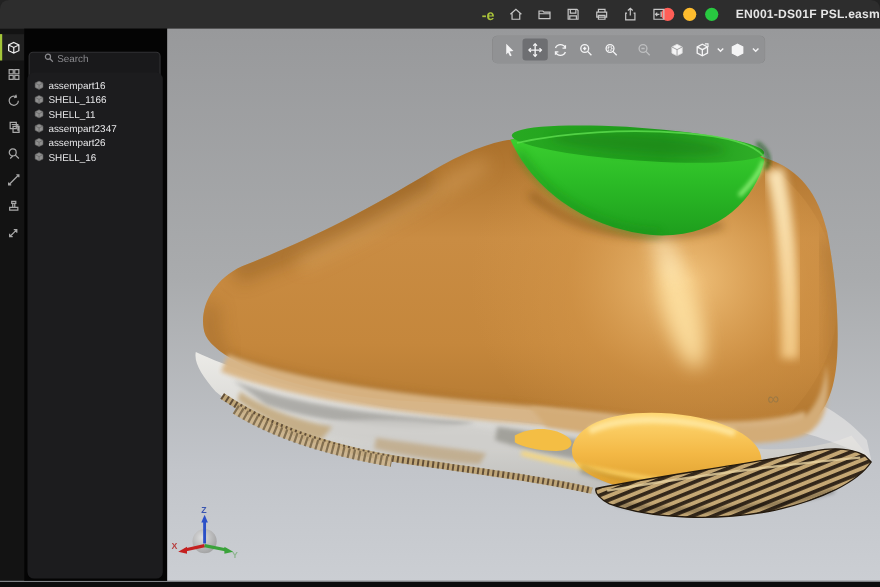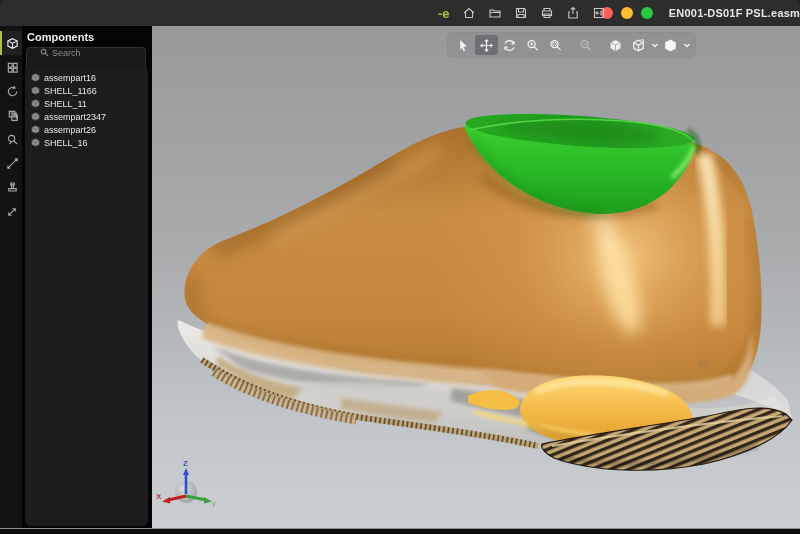--- a/index.html
+++ b/index.html
@@ -142,21 +142,20 @@
           </svg>
       </div>
       <div class="strip-btn">
         <svg width="13" height="13" viewBox="0 0 14 14">
             <path d="M3 11 L10 4 M10 7 V4 H7 M3 8 v3 h3"></path>
           </svg>
       </div>
     </div>
 
     <div class="panel">
-      <div class="panel-title">Components</div>
       <div class="searchbox">
         <svg width="9" height="9" viewBox="0 0 10 10">
             <circle cx="4" cy="4" r="2.6"></circle>
             <path d="M6 6 L9 9"></path>
           </svg>
         <input type="text" placeholder="Search" style="">
       </div>
       <div class="tree">
         <div class="tree-item">
           <svg width="9" height="9" viewBox="0 0 10 10">

